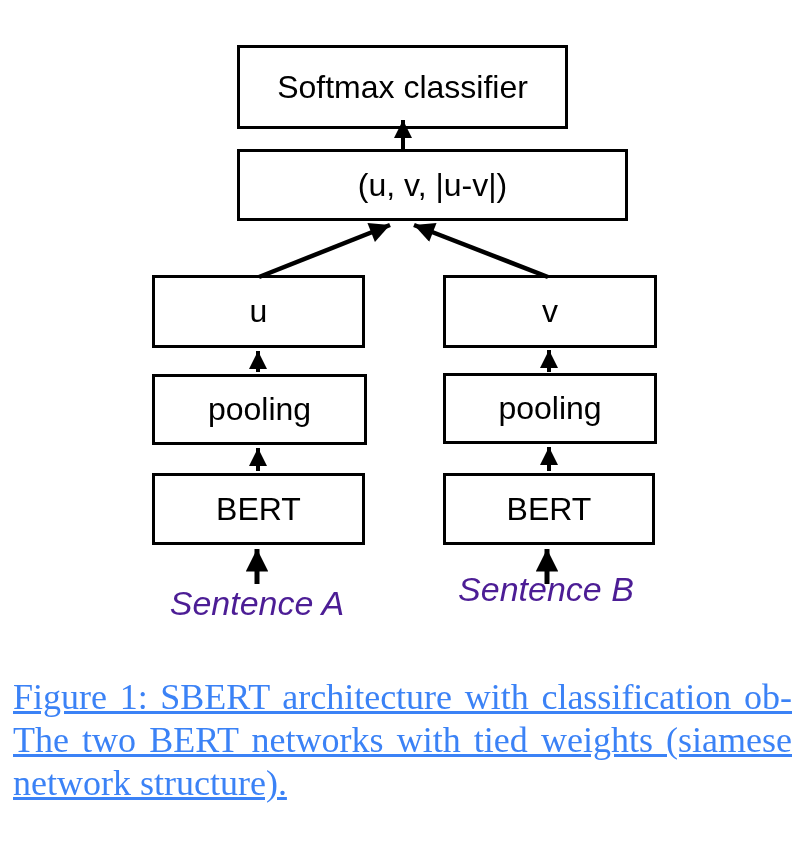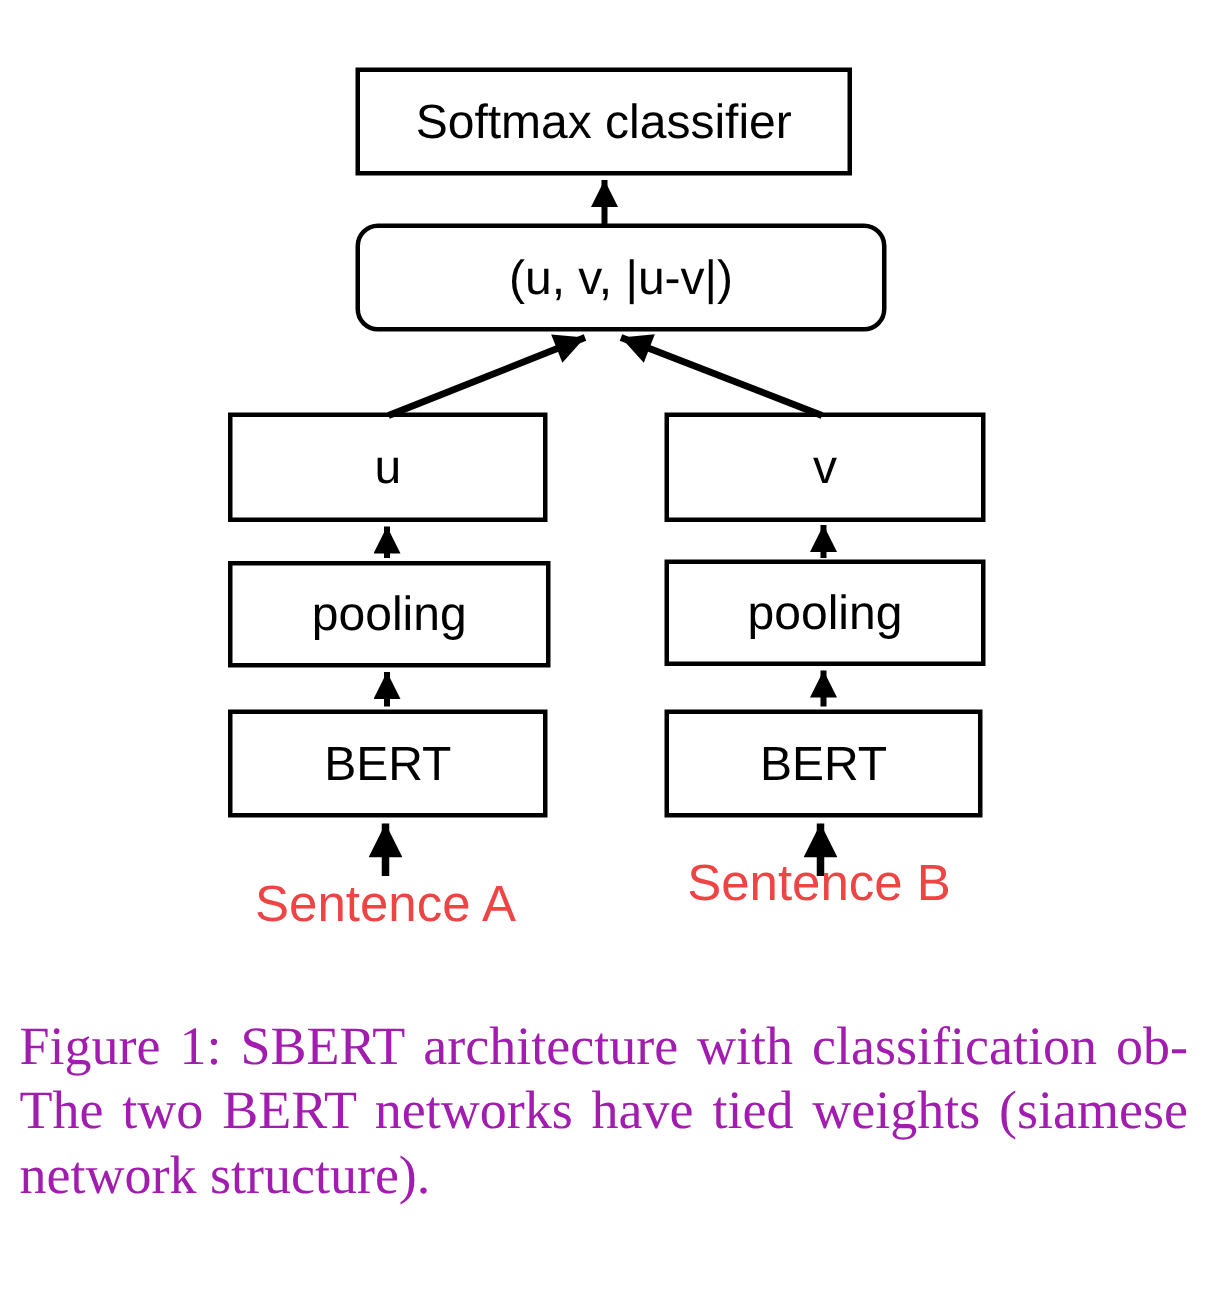--- a/index.html
+++ b/index.html
@@ -17,57 +17,59 @@
     border: 3px solid #000000;
     background: #ffffff;
     display: flex;
     align-items: center;
     justify-content: center;
     font-family: "Liberation Sans", sans-serif;
     font-size: 32px;
     color: #000000;
     white-space: nowrap;
   }
-  #box-softmax { left: 237px; top: 45px;  width: 331px; height: 72px; }
-  #box-concat  { left: 237px; top: 149px; width: 354px; height: 72px; border-radius: 15px; }
+  #box-softmax { left: 237px; top: 45px;  width: 331px; height: 84px; }
+  #box-concat  { left: 237px; top: 149px; width: 391px; height: 72px; }
   #box-u       { left: 152px; top: 275px; width: 213px; height: 73px; }
   #box-v       { left: 443px; top: 275px; width: 214px; height: 73px; }
   #box-pool-l  { left: 152px; top: 374px; width: 215px; height: 71px; }
   #box-pool-r  { left: 443px; top: 373px; width: 214px; height: 71px; }
   #box-bert-l  { left: 152px; top: 473px; width: 213px; height: 72px; }
   #box-bert-r  { left: 443px; top: 473px; width: 212px; height: 72px; }
 
   .arrows {
     position: absolute;
     left: 0; top: 0;
     width: 806px; height: 866px;
     pointer-events: none;
   }
 
   .io-label {
     position: absolute;
     transform: translateX(-50%);
     font-family: "Liberation Sans", sans-serif;
     font-size: 34px;
     line-height: 40px;
-    color: #ef4444;
+    color: #4c1d95;
     white-space: nowrap;
+    font-style: italic;
   }
   #label-sentence-a { left: 257px; top: 583px; }
   #label-sentence-b { left: 546px; top: 569px; }
 
   .caption {
     position: absolute;
     left: 13px;
     top: 676px;
     width: 779px;
     font-family: "Liberation Serif", serif;
     font-size: 36px;
     line-height: 43px;
-    color: #a21caf;
+    color: #3b82f6;
+    text-decoration: underline;
   }
   .cap-line {
     white-space: nowrap;
     text-align: justify;
     text-align-last: justify;
   }
   .cap-line.last {
     text-align: left;
     text-align-last: left;
   }
@@ -117,17 +119,17 @@
     <line x1="547" y1="584" x2="547" y2="549" stroke="#000000" stroke-width="5" marker-end="url(#ah)"></line>
     <line x1="259" y1="277" x2="390" y2="225" stroke="#000000" stroke-width="4.5" marker-end="url(#ah)"></line>
     <line x1="548" y1="277" x2="414" y2="225" stroke="#000000" stroke-width="4.5" marker-end="url(#ah)"></line>
   </svg>
 
   <div class="io-label" id="label-sentence-a">Sentence A</div>
   <div class="io-label" id="label-sentence-b">Sentence B</div>
 
   <div class="caption">
     <div class="cap-line">Figure 1: SBERT architecture with classification ob-</div>
-    <div class="cap-line">The two BERT networks have tied weights (siamese</div>
+    <div class="cap-line">The two BERT networks with tied weights (siamese</div>
     <div class="cap-line last">network structure).</div>
   </div>
 
 </div>
 
 </body></html>

